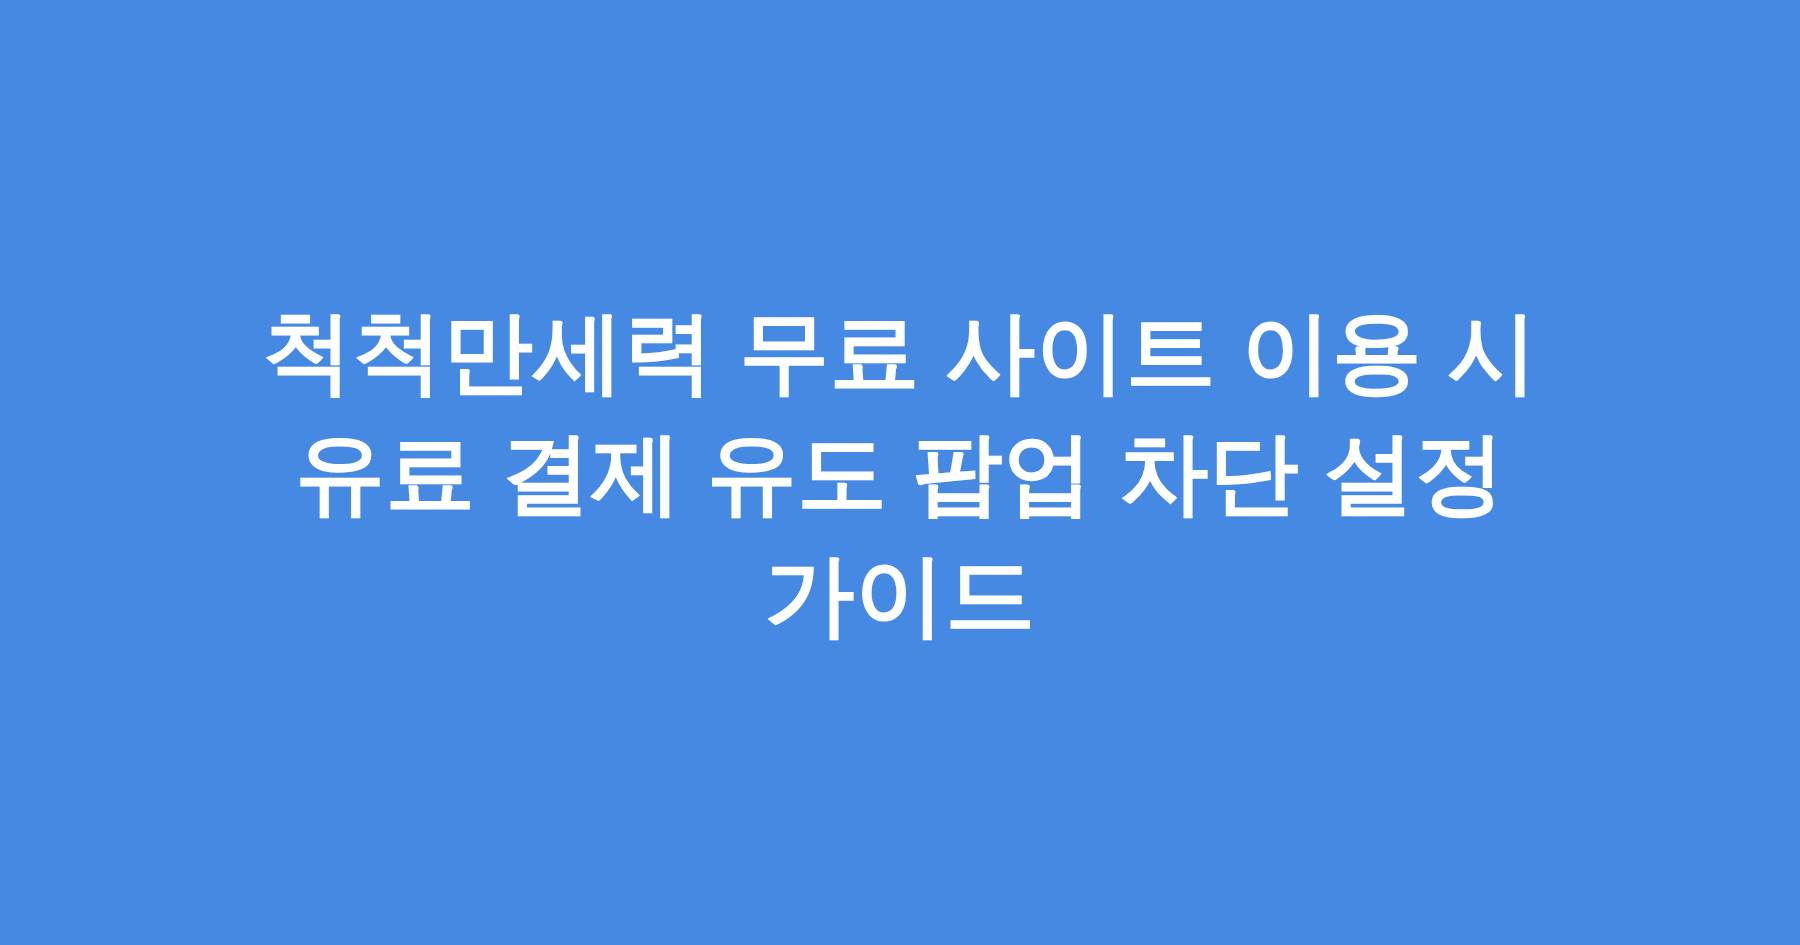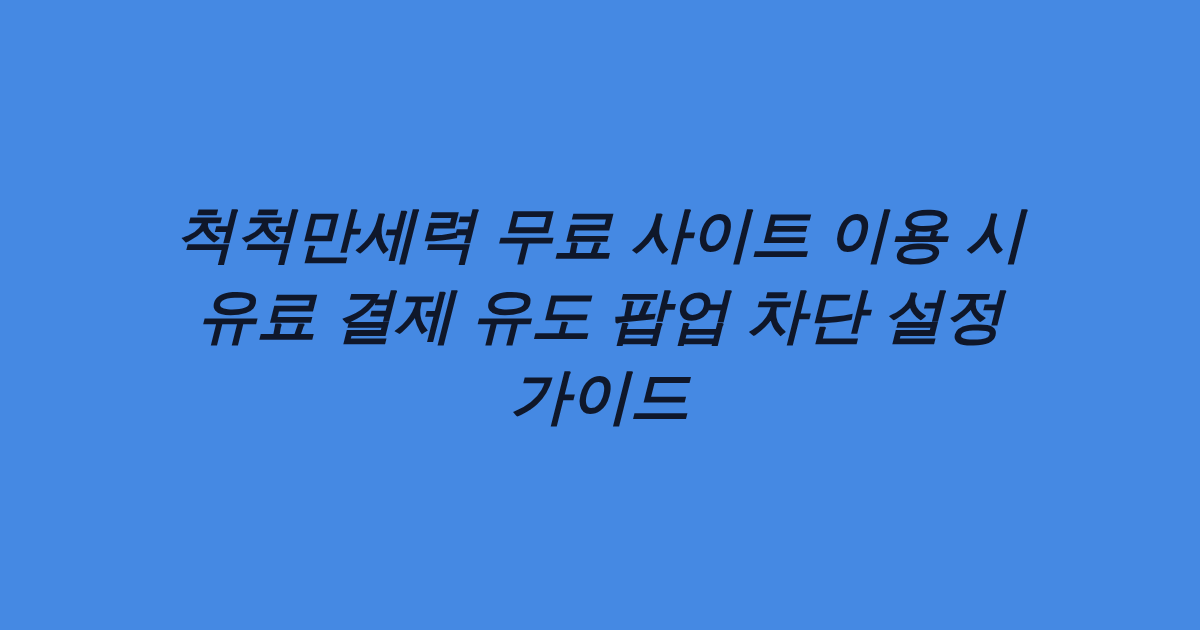--- a/index.html
+++ b/index.html
@@ -49,19 +49,19 @@
     text-rendering: optimizeLegibility;
   }
 </style>
 </head>
 <body>
 
 <div class="og-card" style="background-color: rgb(69, 137, 227);">
 
   <div class="og-card__inner">
 
-    <h1 class="og-card__title" style="color: #0f172a; text-align: center; font-style: italic;">척척만세력 무료 사이트 이용 시
+    <h1 class="og-card__title" style="color: #ffffff; text-align: center;">척척만세력 무료 사이트 이용 시
 유료 결제 유도 팝업 차단 설정
 가이드</h1>
 
   </div>
 
 </div>
 
 </body></html>

